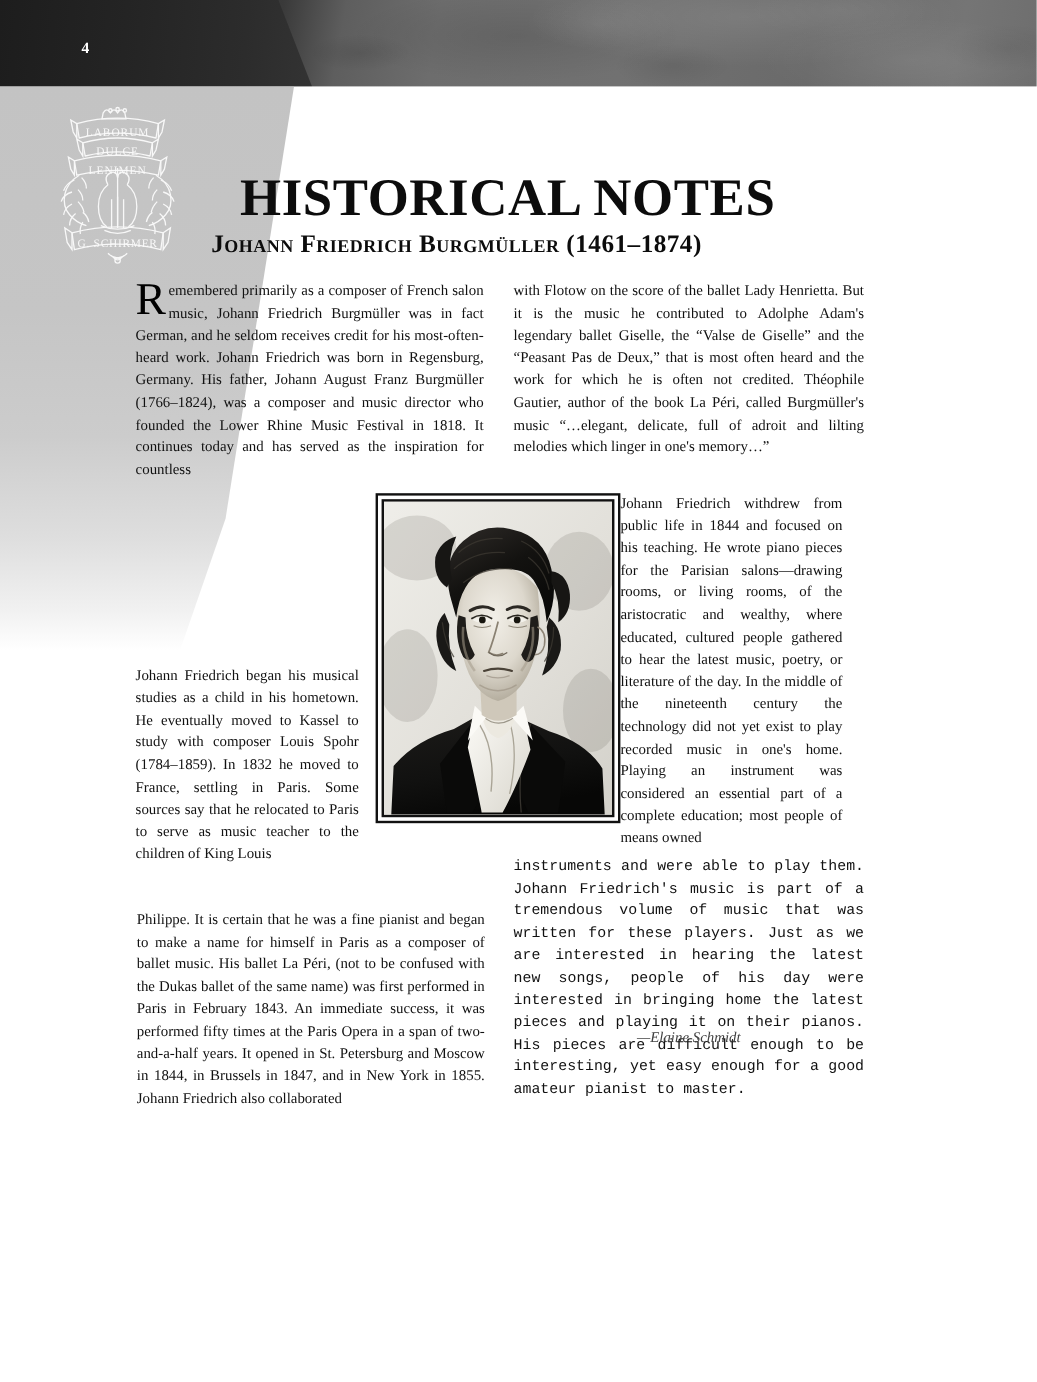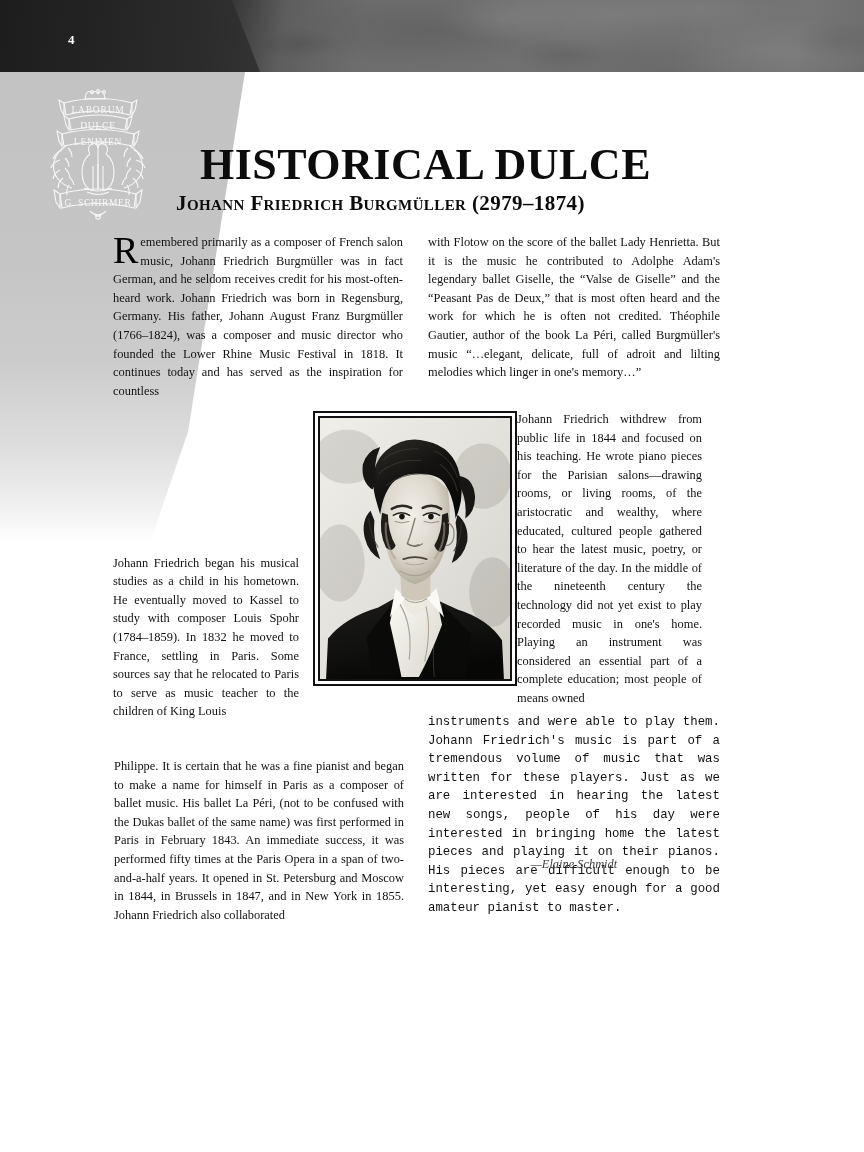--- a/index.html
+++ b/index.html
@@ -239,22 +239,22 @@
     </g>
     <g fill="#ffffff" opacity="0.95" font-family="Liberation Serif, serif" text-anchor="middle">
       <text x="60" y="39" font-size="9.5" letter-spacing="0.8">LABORUM</text>
       <text x="60" y="55" font-size="9.5" letter-spacing="0.8">DULCE</text>
       <text x="60" y="71" font-size="9.5" letter-spacing="0.8">LENIMEN</text>
       <text x="60" y="132" font-size="9.5" letter-spacing="0.6">G. SCHIRMER</text>
     </g>
   </svg>
 </div>
 
-<h1 id="page-title">HISTORICAL DULCE</h1>
-<h2 id="page-subtitle">Johann Friedrich Burgmüller (2979–1874)</h2>
+<h1 id="page-title">HISTORICAL NOTES</h1>
+<h2 id="page-subtitle">Johann Friedrich Burgmüller (1461–1874)</h2>
 
 <div id="portrait-frame">
   <div id="portrait-inner">
     <svg id="portrait-svg" viewBox="0 0 200 270" preserveAspectRatio="xMidYMid slice" xmlns="http://www.w3.org/2000/svg">
       <defs>
         <linearGradient id="bgG" x1="0" y1="0" x2="1" y2="1">
           <stop offset="0%" stop-color="#efeee9"></stop>
           <stop offset="55%" stop-color="#e2e0da"></stop>
           <stop offset="100%" stop-color="#d3d1ca"></stop>
         </linearGradient>

